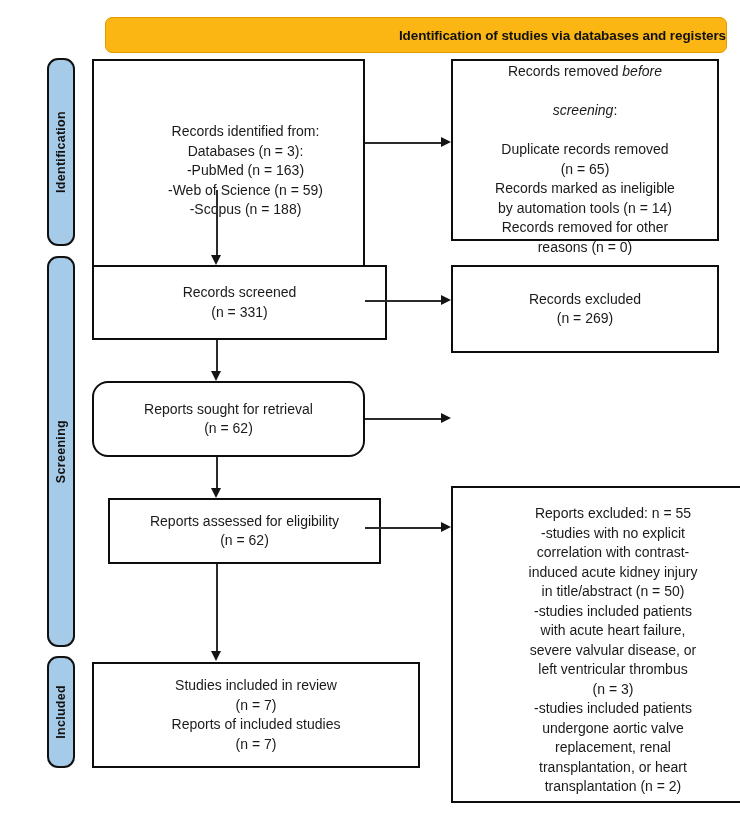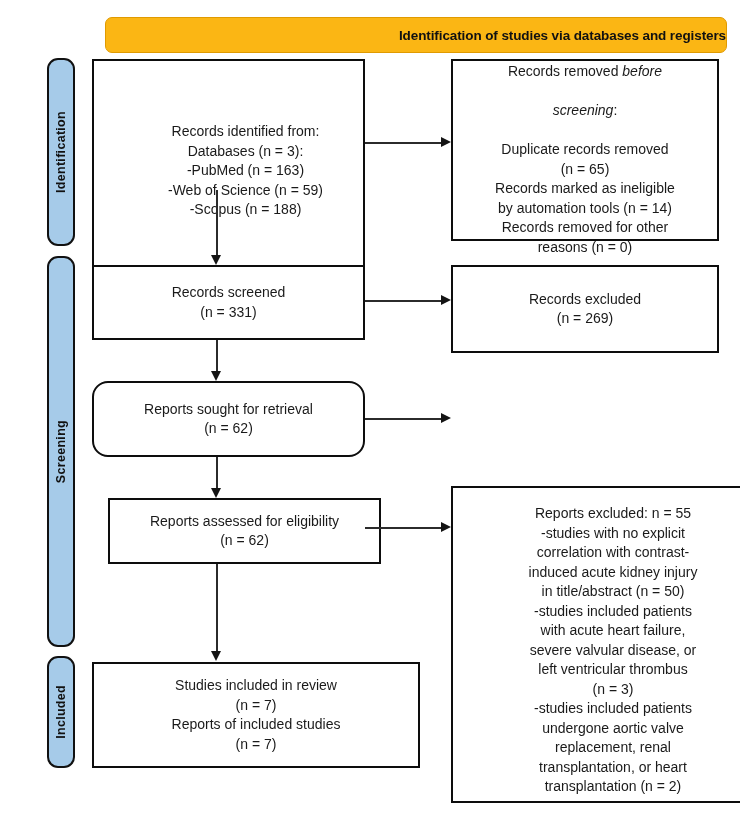--- a/index.html
+++ b/index.html
@@ -145,21 +145,21 @@
 reasons (n = 0)</span>
     </span>
   </div>
 
   <div class="conn conn-h" style="left:365px; top:142px; width:76px;"></div>
   <div class="arrow-right" style="left:441px; top:137px;"></div>
 
   <div class="conn conn-v" style="left:216px; top:190px; height:65px;"></div>
   <div class="arrow-down" style="left:211px; top:255px;"></div>
 
-  <div class="box" style="left:92px; top:265px; width:273px; height:75px;">
+  <div class="box" style="left:92px; top:265px; width:295px; height:75px;">
     <span class="box-text">Records screened
 (n = 331)</span>
   </div>
 
   <div class="box" style="left:451px; top:265px; width:268px; height:88px;">
     <span class="box-text">Records excluded
 (n = 269)</span>
   </div>
 
   <div class="conn conn-h" style="left:365px; top:300px; width:76px;"></div>

